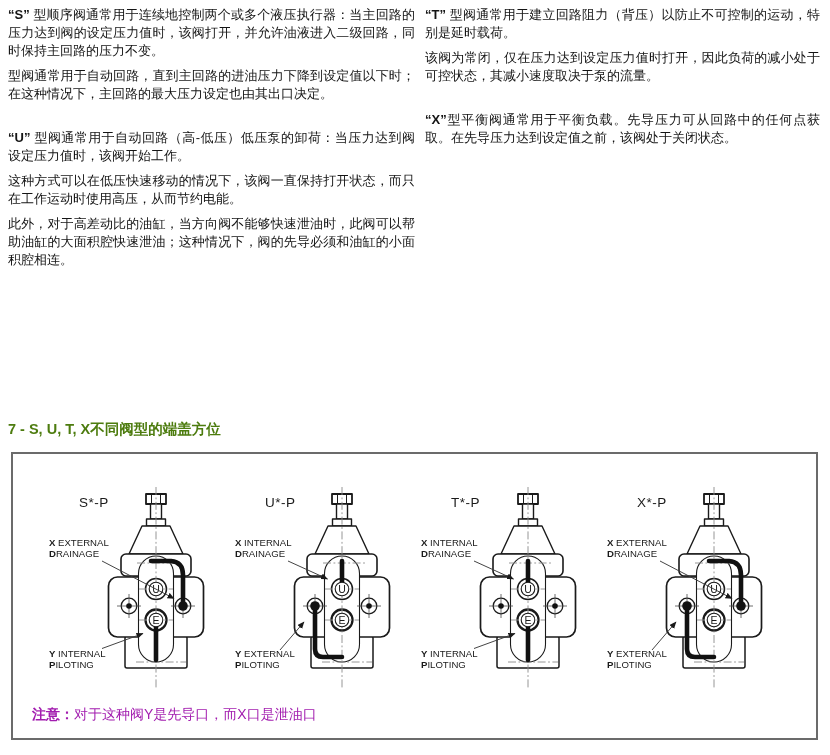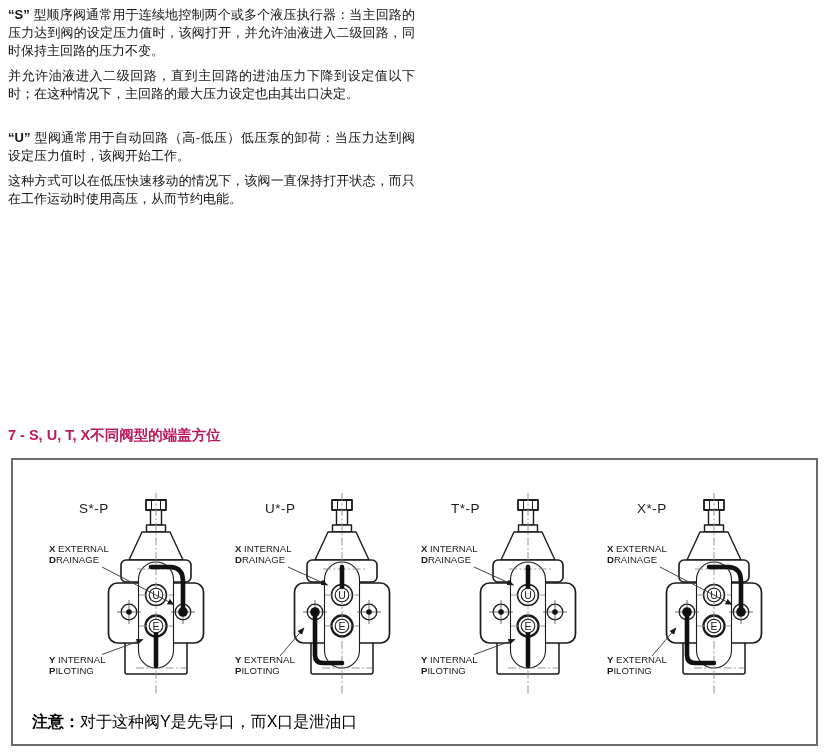--- a/index.html
+++ b/index.html
@@ -8,44 +8,50 @@
     font-family:"Liberation Sans","DejaVu Sans",sans-serif;color:#141414;
   }
   .cols{display:flex;padding:6px 10px 0 8px;box-sizing:border-box;height:404px;}
   .col{font-size:13px;line-height:18px;text-align:justify;}
   .col-left{width:407px;margin-right:10px;}
   .col-right{width:395px;}
   .col p{margin:0 0 7px 0;}
   .col p.spaced{margin-top:26px;}
   .col b{font-weight:bold;}
   .section-heading{
-    margin:22px 0 0 8px;font-size:14.5px;font-weight:bold;color:#be185d;
+    margin:16px 0 0 8px;font-size:14.5px;font-weight:bold;color:#4d7c0f;
   }
   .figure-box{
     position:relative;margin:13px 10px 0 11px;width:807px;height:288px;
     box-sizing:border-box;border:2px solid #6b6b6b;background:#fff;
   }
   .figure-box svg{position:absolute;top:27px;}
   .note{
-    position:absolute;left:19px;top:252px;margin:0;font-size:16px;color:#000000;
+    position:absolute;left:19px;top:252px;margin:0;font-size:14px;color:#a21caf;
   }
   .note b{font-weight:bold;}
   svg text{font-family:"Liberation Sans","DejaVu Sans",sans-serif;fill:#1a1a1a;}
 </style>
 </head>
 <body>
 
 <div class="page">
 
   <div class="cols">
     <div class="col col-left" id="col-left">
         <p><b>“S”</b> 型顺序阀通常用于连续地控制两个或多个液压执行器：当主回路的压力达到阀的设定压力值时，该阀打开，并允许油液进入二级回路，同时保持主回路的压力不变。</p>
-        <p>并允许油液进入二级回路，直到主回路的进油压力下降到设定值以下时；在这种情况下，主回路的最大压力设定也由其出口决定。</p>
+        <p>型阀通常用于自动回路，直到主回路的进油压力下降到设定值以下时；在这种情况下，主回路的最大压力设定也由其出口决定。</p>
         <p class="spaced"><b>“U”</b> 型阀通常用于自动回路（高-低压）低压泵的卸荷：当压力达到阀设定压力值时，该阀开始工作。</p>
         <p>这种方式可以在低压快速移动的情况下，该阀一直保持打开状态，而只在工作运动时使用高压，从而节约电能。</p>
+        <p>此外，对于高差动比的油缸，当方向阀不能够快速泄油时，此阀可以帮助油缸的大面积腔快速泄油；这种情况下，阀的先导必须和油缸的小面积腔相连。</p>
+      </div>
+    <div class="col col-right" id="col-right">
+        <p><b>“T”</b> 型阀通常用于建立回路阻力（背压）以防止不可控制的运动，特别是延时载荷。</p>
+        <p>该阀为常闭，仅在压力达到设定压力值时打开，因此负荷的减小处于可控状态，其减小速度取决于泵的流量。</p>
+        <p class="spaced"><b>“X”</b>型平衡阀通常用于平衡负载。先导压力可从回路中的任何点获取。在先导压力达到设定值之前，该阀处于关闭状态。</p>
       </div>
   </div>
 
   <h2 class="section-heading">7 - S, U, T, X不同阀型的端盖方位</h2>
 
   <div class="figure-box" id="figure-box">
     <p class="note"><b>注意：</b><span>对于这种阀Y是先导口，而X口是泄油口</span></p>
   <svg viewBox="0 0 190 215" width="190" height="215" style="left: 17px;">
         <defs>
           <marker id="arr0" markerWidth="8" markerHeight="8" refX="6.5" refY="3" orient="auto" markerUnits="userSpaceOnUse">

